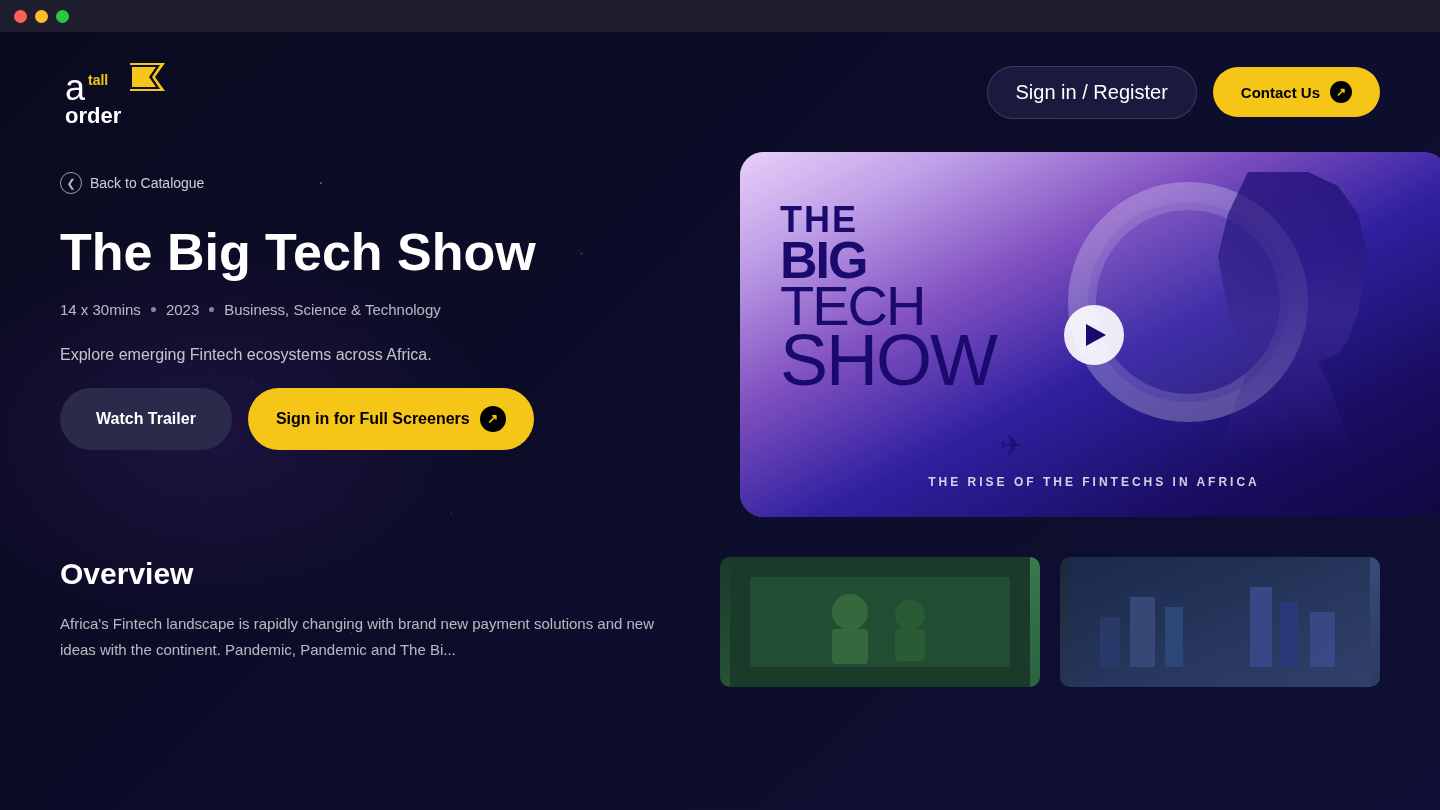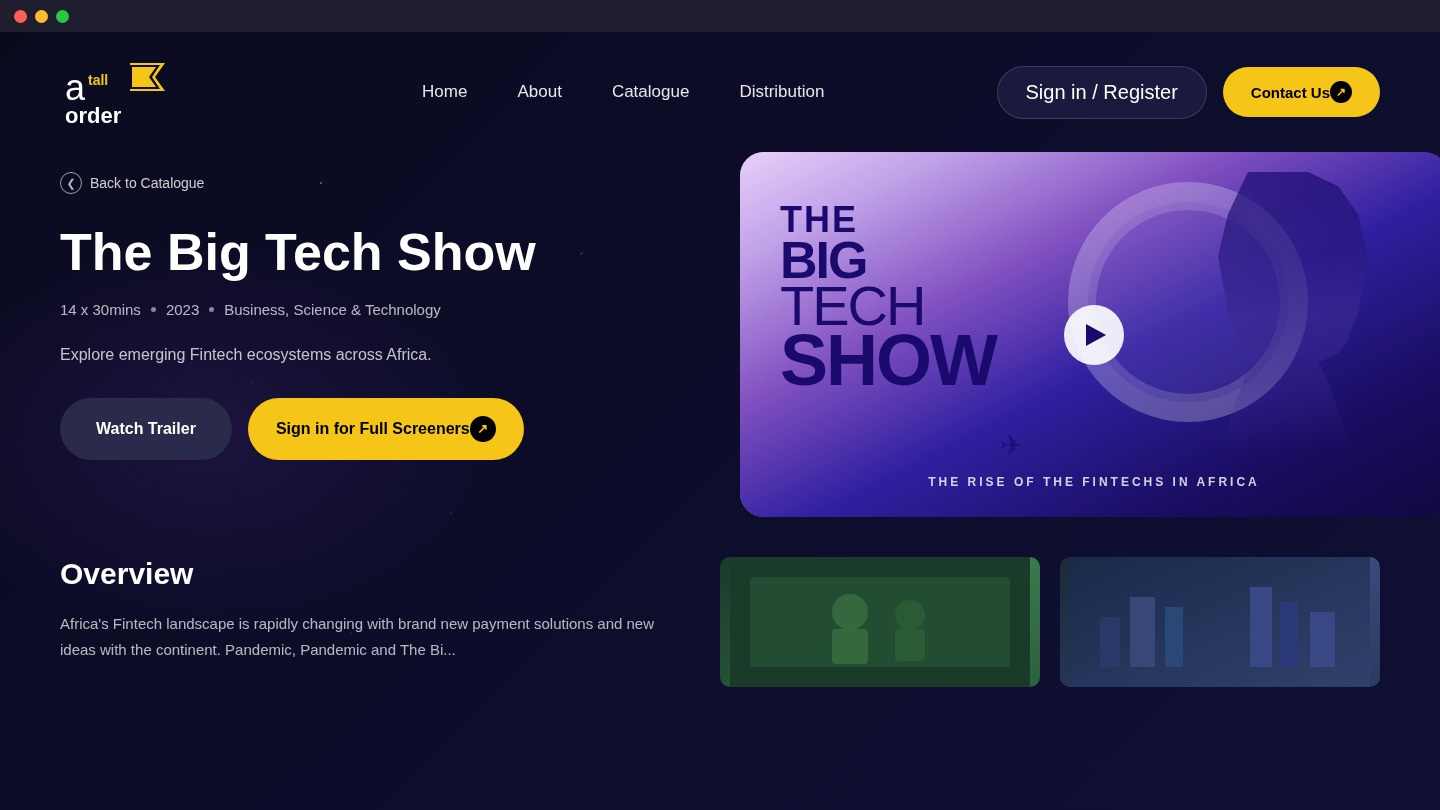--- a/index.html
+++ b/index.html
@@ -123,20 +123,21 @@
       background: #f5c518;
       border: none;
       color: #000000;
       padding: 14px 28px;
       border-radius: 50px;
       font-size: 15px;
       font-weight: 600;
       cursor: pointer;
       display: flex;
       align-items: center;
+      gap: 10px;
       white-space: nowrap;
     }
 
     .btn-contact .arrow-icon {
       width: 22px;
       height: 22px;
       background: #000;
       border-radius: 50%;
       display: flex;
       align-items: center;
@@ -203,21 +204,21 @@
       width: 5px;
       height: 5px;
       border-radius: 50%;
       background: rgba(255,255,255,0.5);
     }
 
     .show-description {
       font-size: 16px;
       color: rgba(255,255,255,0.75);
       line-height: 1.6;
-      margin-bottom: 30px;
+      margin-bottom: 20px;
     }
 
     .action-buttons {
       display: flex;
       align-items: center;
       gap: 16px;
     }
 
     .btn-watch-trailer {
       background: #2a2a4a;
@@ -234,20 +235,21 @@
       background: #f5c518;
       border: none;
       color: #000000;
       padding: 18px 28px;
       border-radius: 50px;
       font-size: 16px;
       font-weight: 600;
       cursor: pointer;
       display: flex;
       align-items: center;
+      gap: 10px;
       justify-content: flex-end;
     }
 
     .btn-screeners .arrow-icon {
       width: 26px;
       height: 26px;
       background: #000;
       border-radius: 50%;
       display: flex;
       align-items: center;
@@ -328,21 +330,21 @@
     .thumbnail-tech {
       font-size: 56px;
       font-weight: 400;
       color: #1a0a6e;
       line-height: 0.85;
       letter-spacing: -2px;
     }
 
     .thumbnail-show {
       font-size: 72px;
-      font-weight: 700;
+      font-weight: 400;
       color: #1a0a6e;
       line-height: 0.85;
       letter-spacing: -2px;
     }
 
     .thumbnail-subtitle {
       position: absolute;
       bottom: 28px;
       left: 0;
       right: 0;
@@ -502,28 +504,20 @@
         <text x="28" y="30" font-size="14" font-weight="900" fill="#f5c518" font-family="Arial">tall</text>
 
         <polygon points="70,8 105,8 95,22 105,36 70,36" fill="#f5c518"></polygon>
         <polygon points="70,10 100,10 92,22 100,34 70,34" fill="#0d0d2b"></polygon>
         <polygon points="72,12 96,12 89,22 96,32 72,32" fill="#f5c518"></polygon>
 
         <text x="5" y="68" font-size="22" font-weight="700" fill="white" font-family="Arial">order</text>
       </svg>
     </div>
 
-    <div class="nav-center">
-      <nav class="nav-links">
-        <a class="nav-link">Home</a>
-        <a class="nav-link">About</a>
-        <a class="nav-link">Catalogue</a>
-        <a class="nav-link">Distribution</a>
-      </nav>
-    </div>
 
     <div class="nav-actions">
       <button class="btn-signin">Sign in / Register</button>
       <button class="btn-contact">
         <span>Contact Us</span>
         <span class="arrow-icon">↗</span>
       </button>
     </div>
   </div>
 

